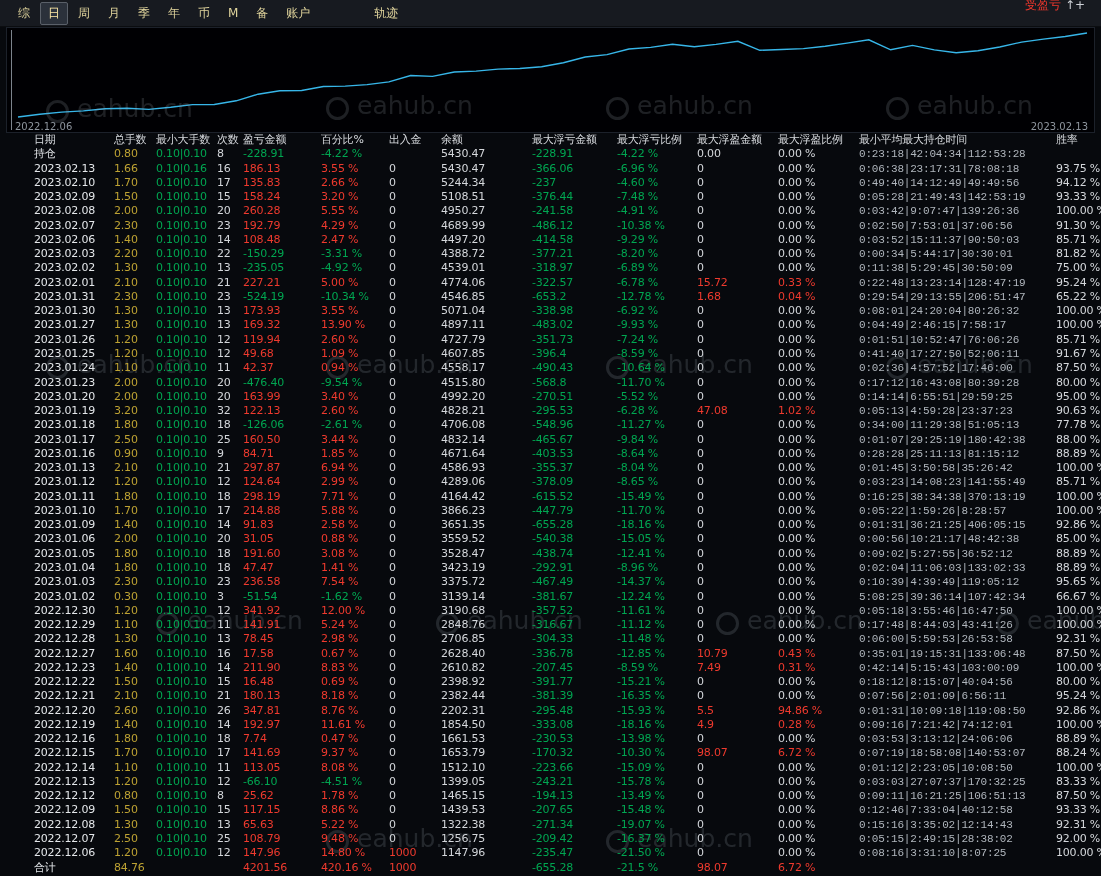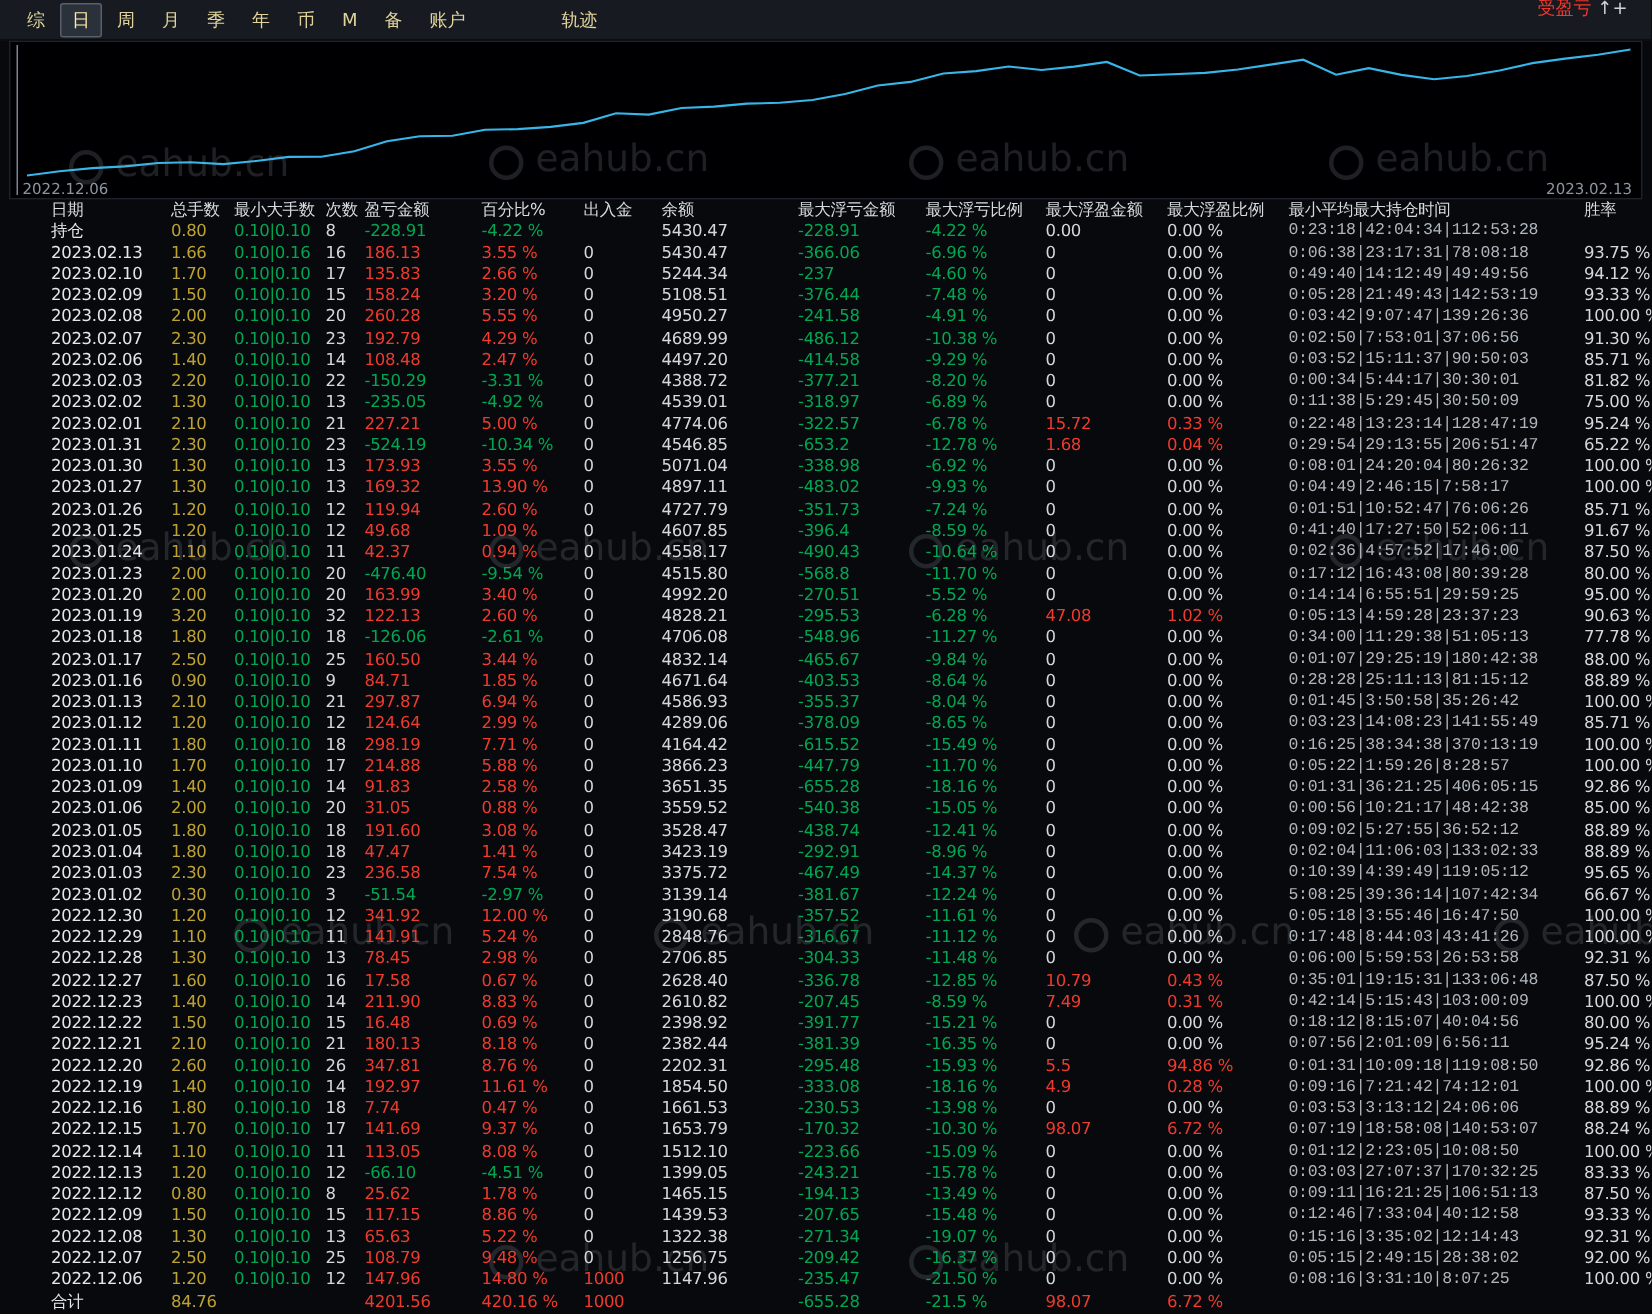--- a/index.html
+++ b/index.html
@@ -605,21 +605,21 @@
       <div class="c-def">0.00 %</div>
       <div class="c-grey">0:10:39|4:39:49|119:05:12</div>
       <div class="c-def">95.65 %</div>
     </div>
     <div class="trow">
       <div class="c-date">2023.01.02</div>
       <div class="c-yellow">0.30</div>
       <div class="c-green">0.10|0.10</div>
       <div class="c-def">3</div>
       <div class="c-green">-51.54</div>
-      <div class="c-green">-2.97 %</div>
+      <div class="c-green">-1.62 %</div>
       <div class="c-def">0</div>
       <div class="c-def">3139.14</div>
       <div class="c-green">-381.67</div>
       <div class="c-green">-12.24 %</div>
       <div class="c-def">0</div>
       <div class="c-def">0.00 %</div>
       <div class="c-grey">5:08:25|39:36:14|107:42:34</div>
       <div class="c-def">66.67 %</div>
     </div>
     <div class="trow">

